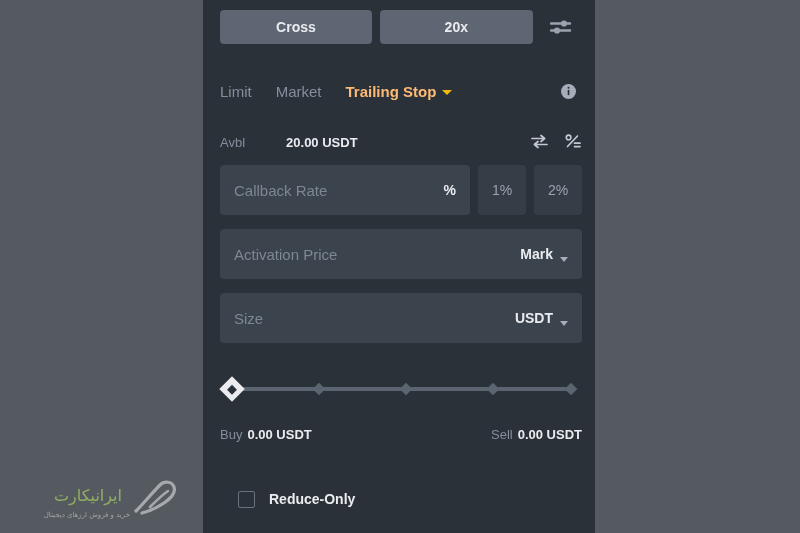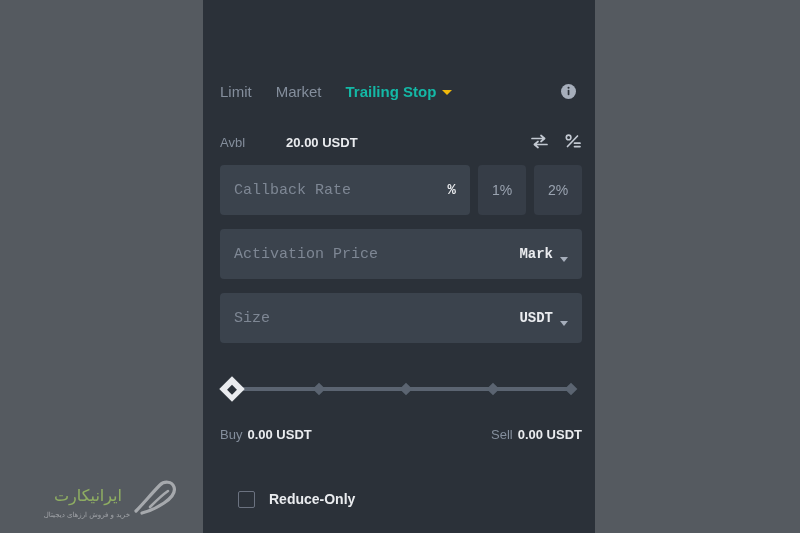--- a/index.html
+++ b/index.html
@@ -83,21 +83,21 @@
     align-items: center;
   }
   .tab {
     font-size: 15px;
     color: #848e9c;
     cursor: pointer;
     margin-right: 24px;
     white-space: nowrap;
   }
   .tab.active {
-    color: #14b8a6;
+    color: #fdba74;
     font-weight: bold;
     margin-right: 6px;
   }
   .tab-caret {
     width: 0; height: 0;
     border-left: 5px solid transparent;
     border-right: 5px solid transparent;
     border-top: 5px solid #f0b90b;
     cursor: pointer;
     margin-top: 3px;
@@ -158,21 +158,20 @@
   .field {
     background: #3b434d;
     border-radius: 4px;
     height: 50px;
     display: flex;
     align-items: center;
     padding: 0 14px;
     box-sizing: border-box;
     cursor: text;
     flex: 1;
-    font-family: Liberation Mono, monospace;
   }
   .field-placeholder {
     color: #7e8794;
     font-size: 15px;
     flex: 1;
     white-space: nowrap;
   }
   .field-unit {
     color: #eaecef;
     font-size: 14px;
@@ -344,20 +343,32 @@
     height: 40px;
   }
 </style>
 </head>
 <body>
 
 <div id="backdrop"></div>
 
 <div id="panel">
 
+  <div class="top-row">
+    <button class="mode-btn" id="cross-btn">Cross</button>
+    <button class="mode-btn" id="leverage-btn">20x</button>
+    <div class="settings-icon-wrap">
+      <svg width="22" height="18" viewBox="0 0 22 18" aria-hidden="true">
+        <line x1="1" y1="5.5" x2="20" y2="5.5" stroke="#9aa3b0" stroke-width="2.4" stroke-linecap="round"></line>
+        <line x1="1" y1="12.5" x2="20" y2="12.5" stroke="#9aa3b0" stroke-width="2.4" stroke-linecap="round"></line>
+        <circle cx="14" cy="5.5" r="3.1" fill="#9aa3b0"></circle>
+        <circle cx="7" cy="12.5" r="3.1" fill="#9aa3b0"></circle>
+      </svg>
+    </div>
+  </div>
 
   <div class="tab-row">
     <div class="tab">Limit</div>
     <div class="tab">Market</div>
     <div class="tab active">Trailing Stop</div>
     <div class="tab-caret"></div>
     <div class="info-icon-wrap">
       <svg width="17" height="17" viewBox="0 0 17 17" aria-hidden="true">
         <circle cx="8.5" cy="8.5" r="7.5" fill="#a6aebb"></circle>
         <rect x="7.7" y="6.8" width="1.7" height="5.4" rx="0.8" fill="#2b3139"></rect>

